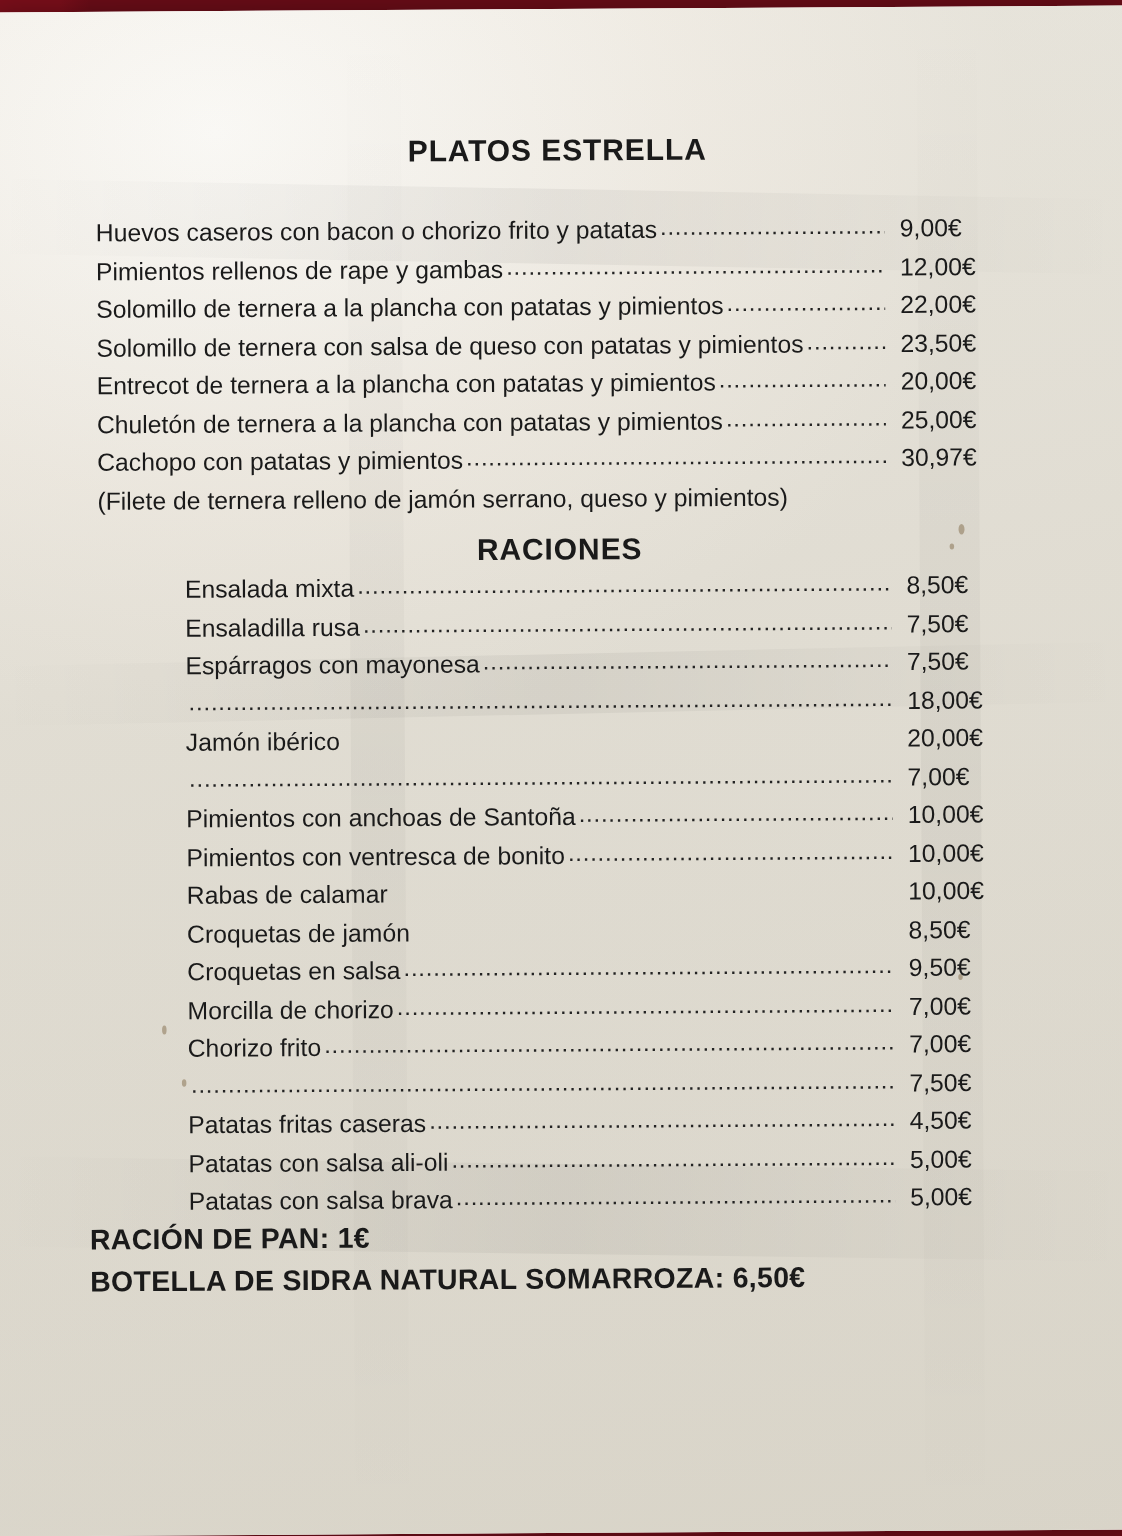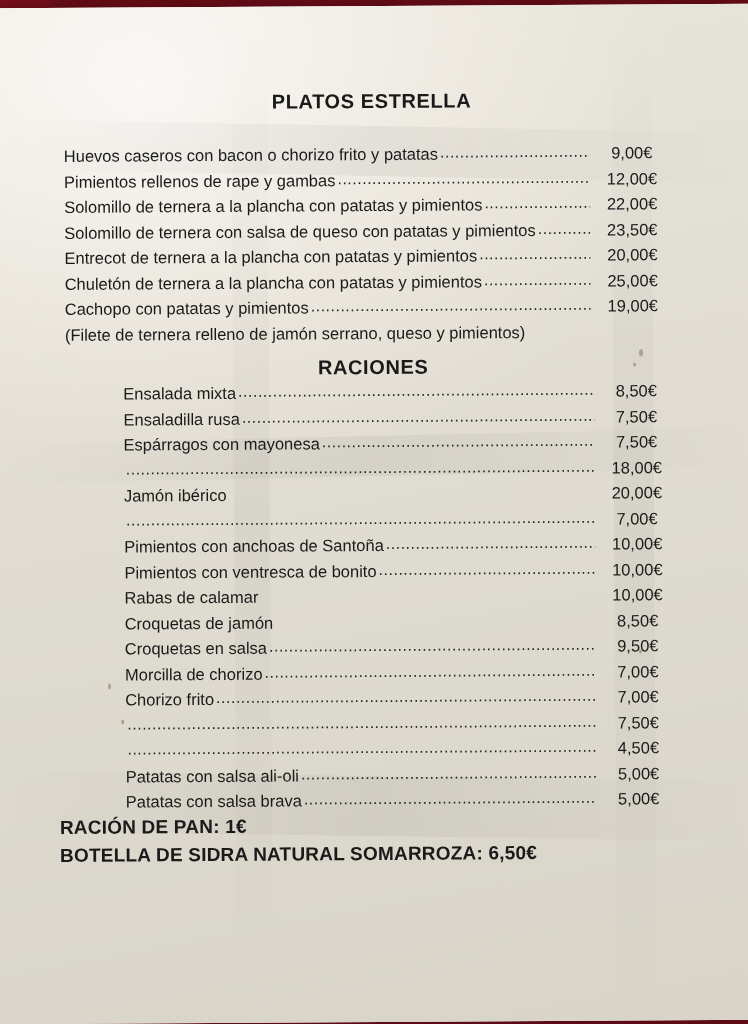--- a/index.html
+++ b/index.html
@@ -89,21 +89,21 @@
     top: -2px;
   }
   .row .leader::after {
     content: "................................................................................................................................................................";
     letter-spacing: 0.5px;
     font-size: 16px;
     color: #222;
   }
   .row .price {
     flex: 0 0 auto;
-    text-align: center;
+    text-align: left;
     min-width: 64px;
   }
   .items.block-one .price { margin-left: 8px; }
   .items.block-two .price { margin-left: 8px; }
 
   .row.no-leader .leader::after { content: ""; }
   .note {
     font-size: 16.5px;
     line-height: 25.5px;
   }
@@ -174,21 +174,21 @@
         <span class="price">20,00€</span>
       </div>
       <div class="row">
         <span class="name">Chuletón de ternera a la plancha con patatas y pimientos</span>
         <span class="leader"></span>
         <span class="price">25,00€</span>
       </div>
       <div class="row">
         <span class="name">Cachopo con patatas y pimientos</span>
         <span class="leader"></span>
-        <span class="price">19,00€</span>
+        <span class="price">30,97€</span>
       </div>
       <div class="note">(Filete de ternera relleno de jamón serrano, queso y pimientos)</div>
     </div>
 
     <h1 class="section-title section-two-title">RACIONES</h1>
 
     <div class="items block-two">
       <div class="row">
         <span class="name">Ensalada mixta</span>
         <span class="leader"></span>
@@ -250,20 +250,21 @@
       <div class="row">
         <span class="name">Chorizo frito</span>
         <span class="leader"></span>
         <span class="price">7,00€</span>
       </div>
       <div class="row">
         <span class="leader"></span>
         <span class="price">7,50€</span>
       </div>
       <div class="row">
+        <span class="name">Patatas fritas caseras</span>
         <span class="leader"></span>
         <span class="price">4,50€</span>
       </div>
       <div class="row">
         <span class="name">Patatas con salsa ali-oli</span>
         <span class="leader"></span>
         <span class="price">5,00€</span>
       </div>
       <div class="row">
         <span class="name">Patatas con salsa brava</span>

